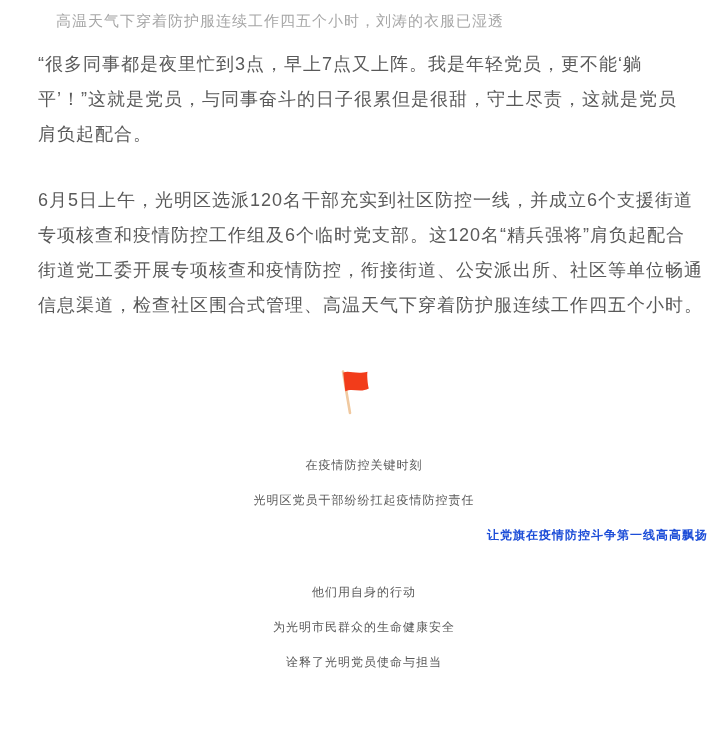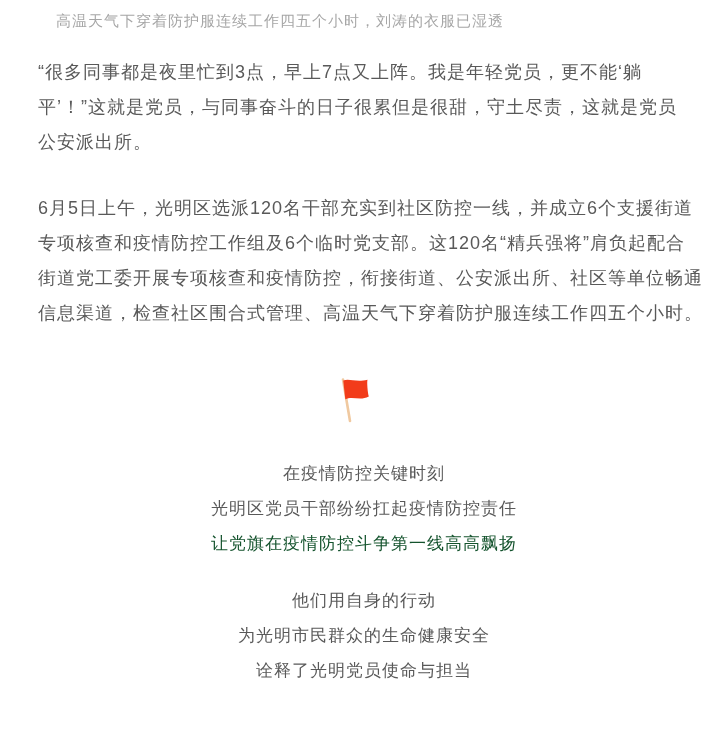--- a/index.html
+++ b/index.html
@@ -23,57 +23,58 @@
   .para {
     margin: 0 20px 0 38px;
   }
   .para .line {
     font-size: 18px;
     line-height: 35px;
     letter-spacing: 1px;
     color: #595959;
     white-space: nowrap;
   }
-  .para1 { margin-top: 24px; }
+  .para1 { margin-top: 16px; }
   .para2 { margin-top: 31px; }
   .flag-row {
     margin-top: 46px;
     height: 46px;
     text-align: center;
   }
   .flag-row svg { vertical-align: top; }
   .center-block {
     text-align: center;
   }
   .center-block .cline {
-    font-size: 17px;
+    font-size: 12px;
     line-height: 35px;
     letter-spacing: 1px;
     color: #595959;
     white-space: nowrap;
     padding-left: 20px;
   }
   .center-block .cline.bold {
-    font-weight: 400;
-    color: #14532d;
+    font-weight: 700;
+    color: #1d4ed8;
+    text-align: right;
   }
   .block1 { margin-top: 33px; }
   .block2 { margin-top: 22px; }
 </style>
 </head>
 <body>
 
 <div class="page">
 
   <p class="caption">高温天气下穿着防护服连续工作四五个小时，刘涛的衣服已湿透</p>
 
   <div class="para para1">
     <div class="line">“很多同事都是夜里忙到3点，早上7点又上阵。我是年轻党员，更不能‘躺</div>
     <div class="line">平’！”这就是党员，与同事奋斗的日子很累但是很甜，守土尽责，这就是党员</div>
-    <div class="line">公安派出所。</div>
+    <div class="line">肩负起配合。</div>
   </div>
 
   <div class="para para2">
     <div class="line">6月5日上午，光明区选派120名干部充实到社区防控一线，并成立6个支援街道</div>
     <div class="line">专项核查和疫情防控工作组及6个临时党支部。这120名“精兵强将”肩负起配合</div>
     <div class="line">街道党工委开展专项核查和疫情防控，衔接街道、公安派出所、社区等单位畅通</div>
     <div class="line">信息渠道，检查社区围合式管理、高温天气下穿着防护服连续工作四五个小时。</div>
   </div>
 
   <div class="flag-row">

